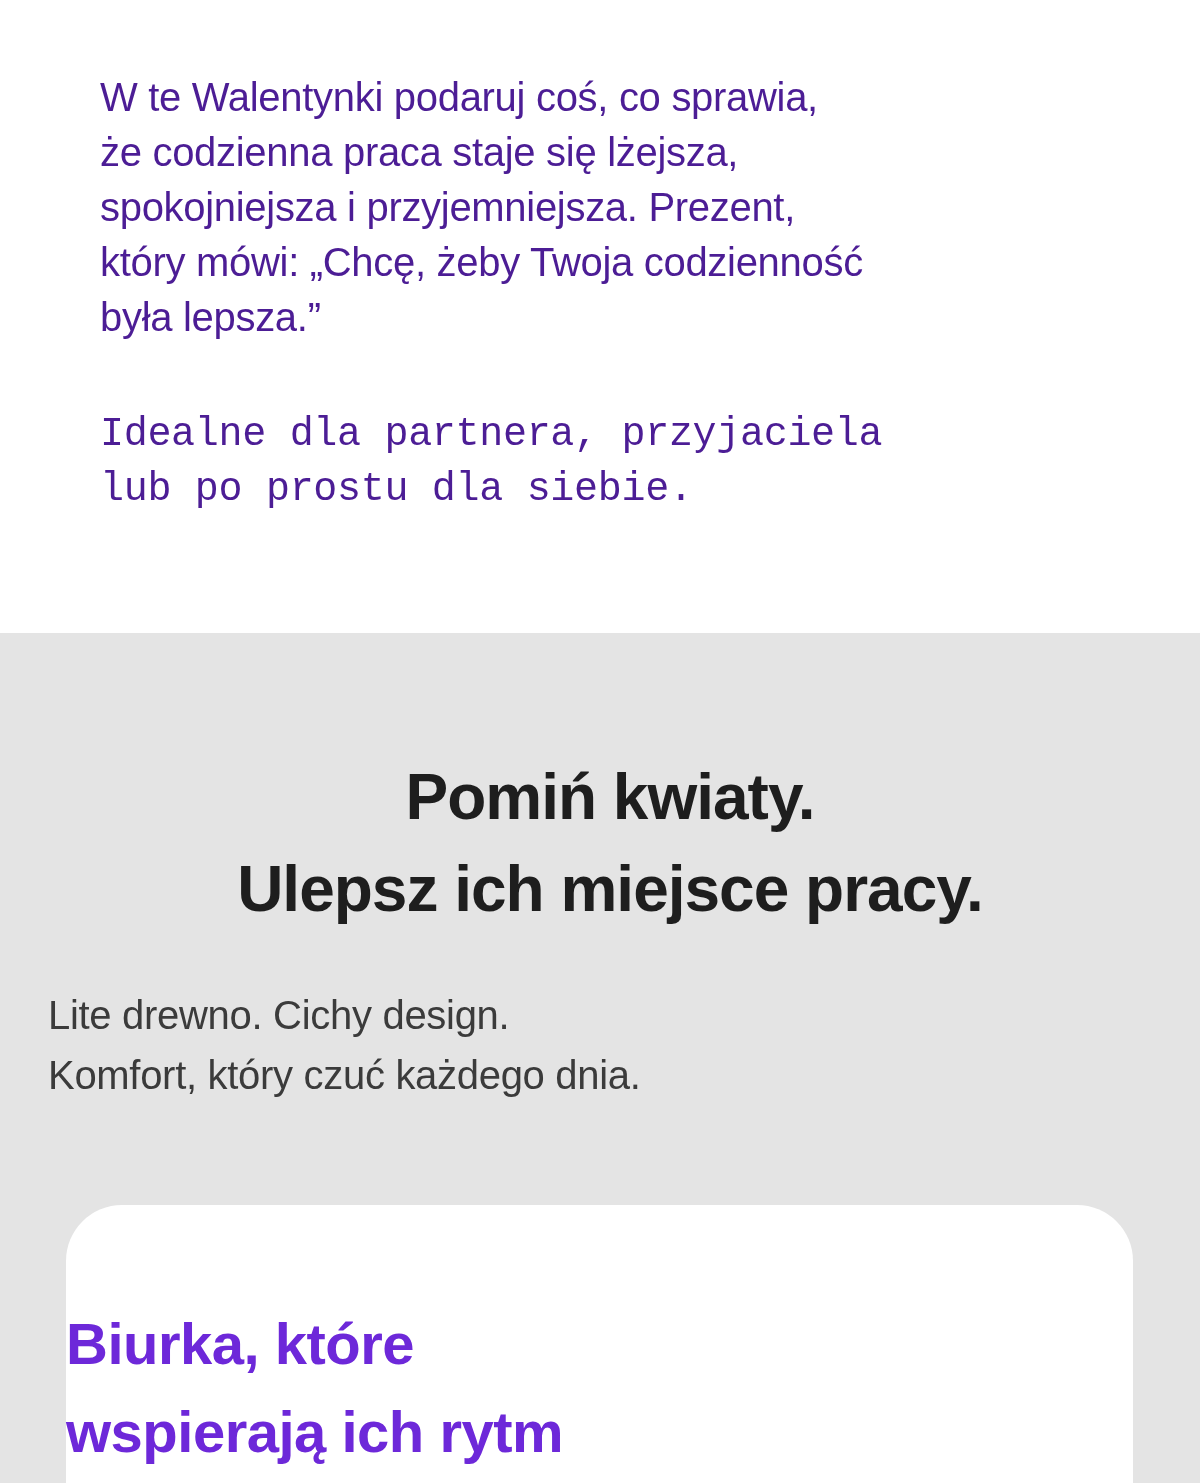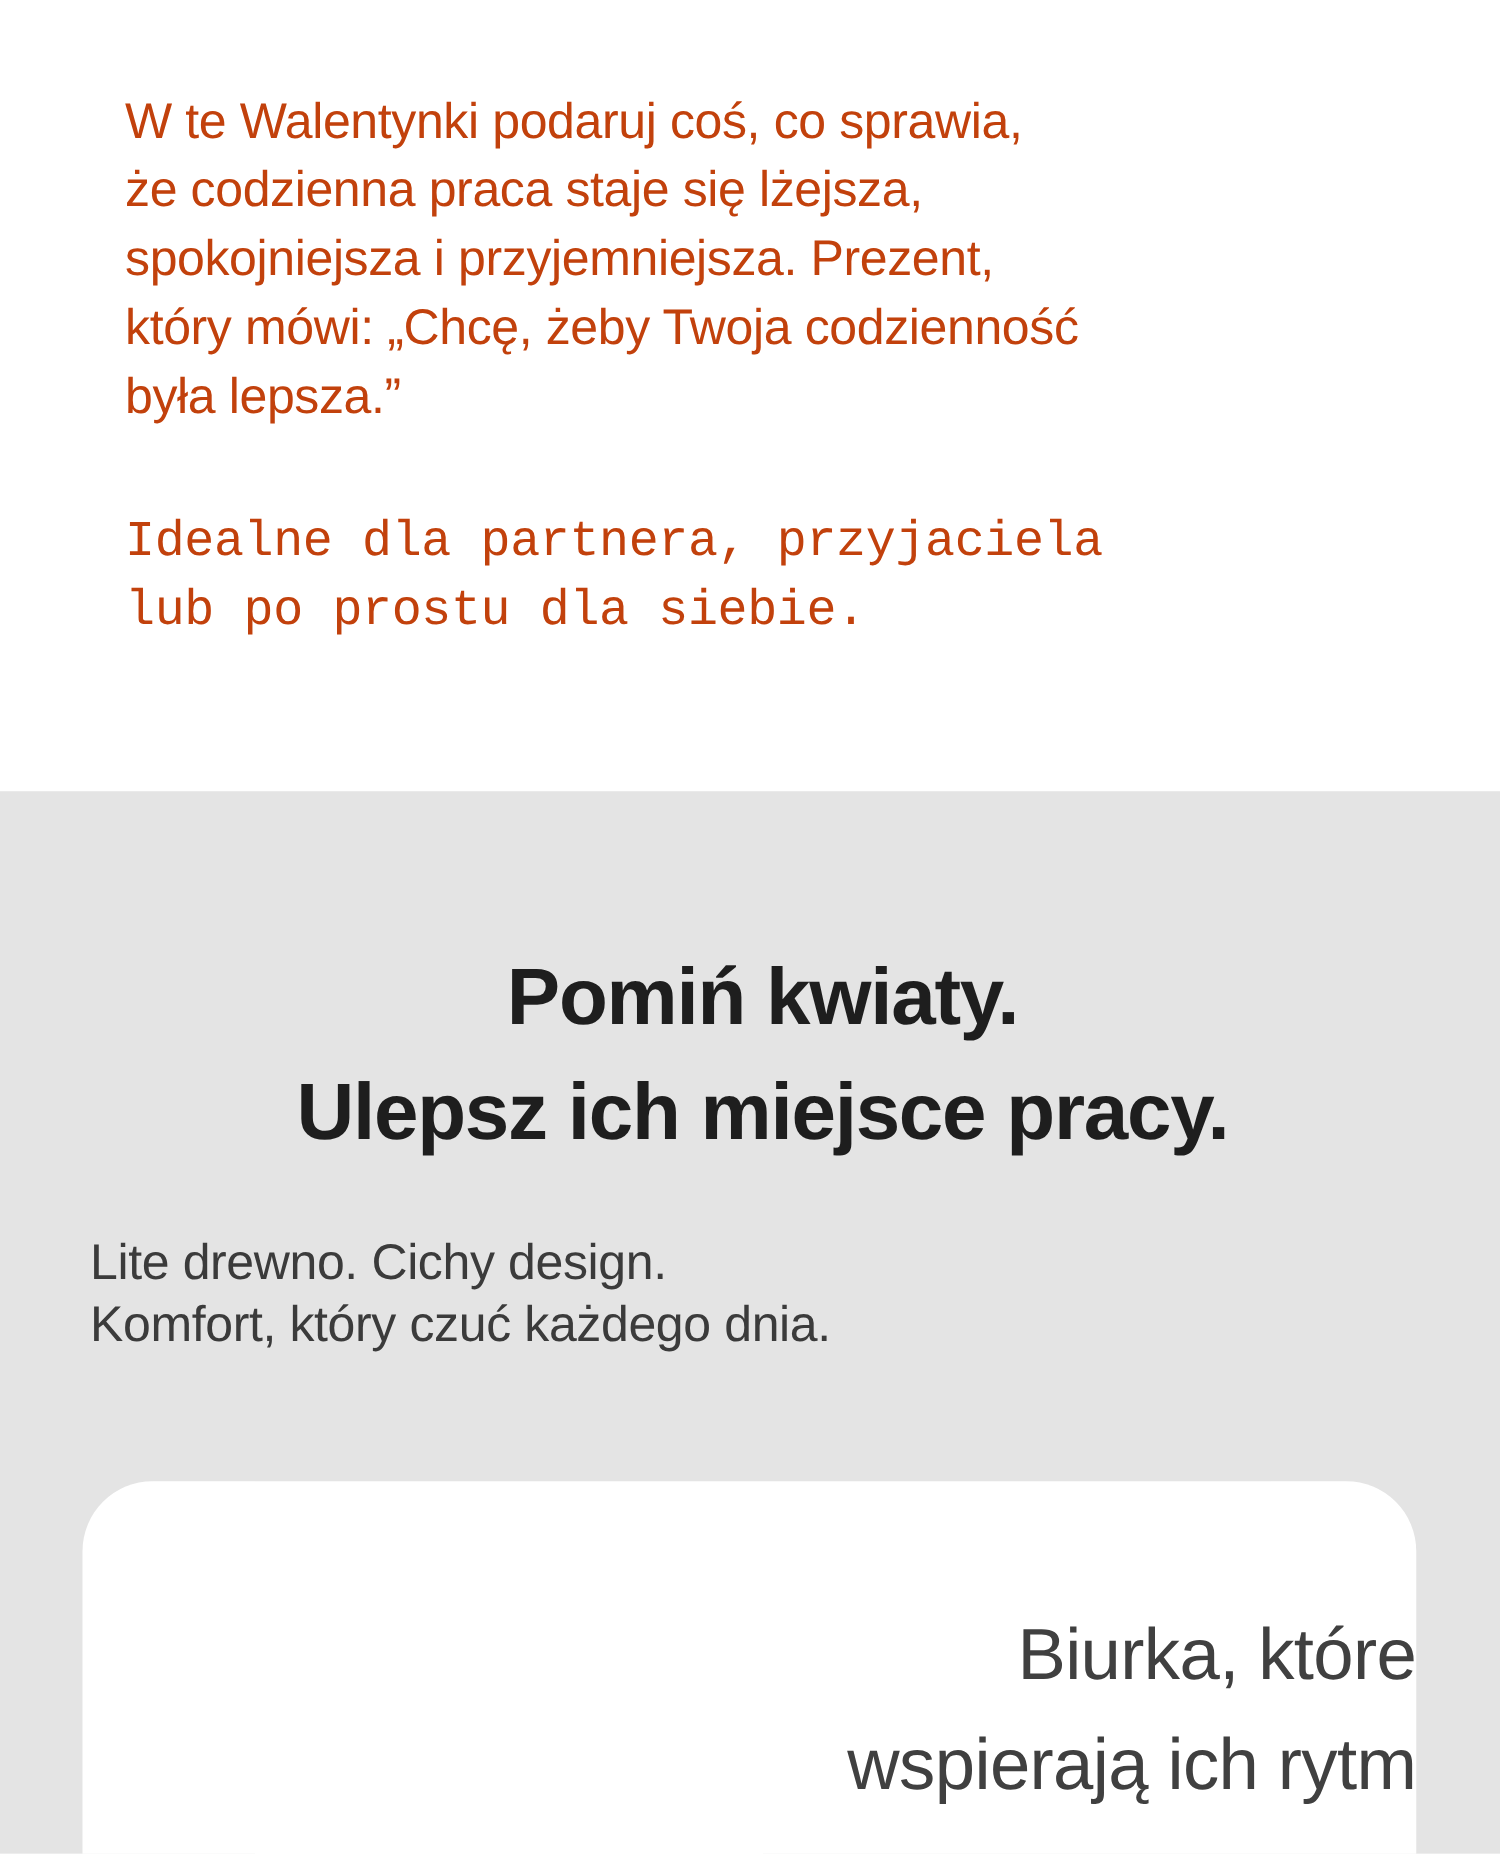--- a/index.html
+++ b/index.html
@@ -17,21 +17,21 @@
   .intro {
     height: 633px;
     box-sizing: border-box;
     padding: 70px 80px 0 100px;
   }
   .text-body {
     margin: 0;
     font-size: 40px;
     line-height: 55px;
     letter-spacing: -0.3px;
-    color: #c2410c;
+    color: #4c1d95;
   }
   .intro .text-body + .text-body { margin-top: 62px; font-family: Liberation Mono, monospace; }
 
   
   .promo {
     background: #e4e4e4;
     height: 850px;
     box-sizing: border-box;
   }
   .promo-heading {
@@ -39,44 +39,44 @@
     padding: 118px 80px 0 100px;
     font-size: 64px;
     line-height: 92px;
     font-weight: 700;
     letter-spacing: -1px;
     color: #1e1e1e;
     text-align: center;
   }
   .promo-sub {
     margin: 50px 0 0;
-    padding: 0 80px 0 72px;
+    padding: 0 80px 0 48px;
     font-size: 40px;
-    line-height: 50px;
+    line-height: 60px;
     letter-spacing: -0.3px;
     color: #3b3b3b;
   }
 
   
   .card {
     margin: 100px 0 0 66px;
     width: 1067px;
     height: 420px;
     background: #ffffff;
     border-radius: 56px;
   }
   .card-heading {
     margin: 0;
     padding-top: 95px;
-    text-align: right;
+    text-align: left;
     font-size: 58px;
     line-height: 88px;
-    font-weight: 400;
+    font-weight: 700;
     letter-spacing: -0.5px;
-    color: #404040;
+    color: #6d28d9;
   }
 </style>
 </head>
 <body>
 
 <div>
 
   <section class="intro">
     <p class="text-body pre">W te Walentynki podaruj coś, co sprawia,
 że codzienna praca staje się lżejsza,

